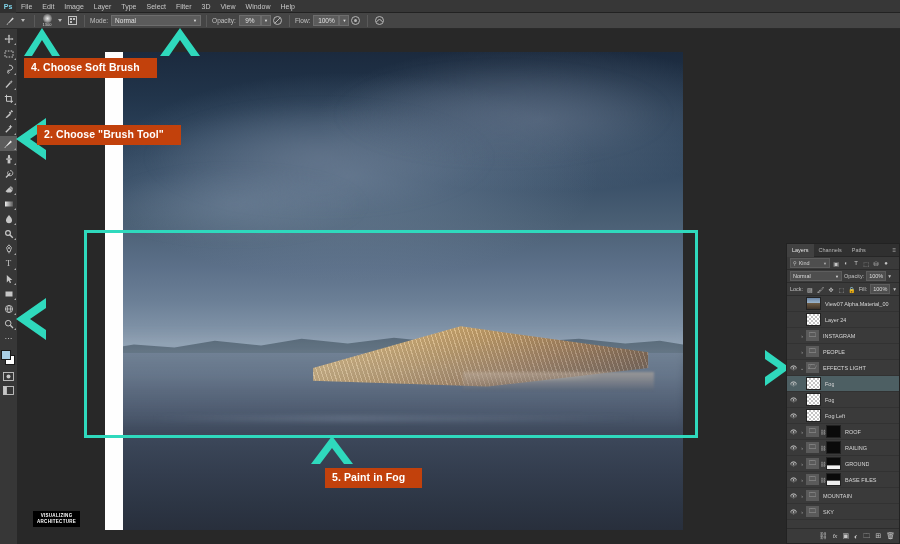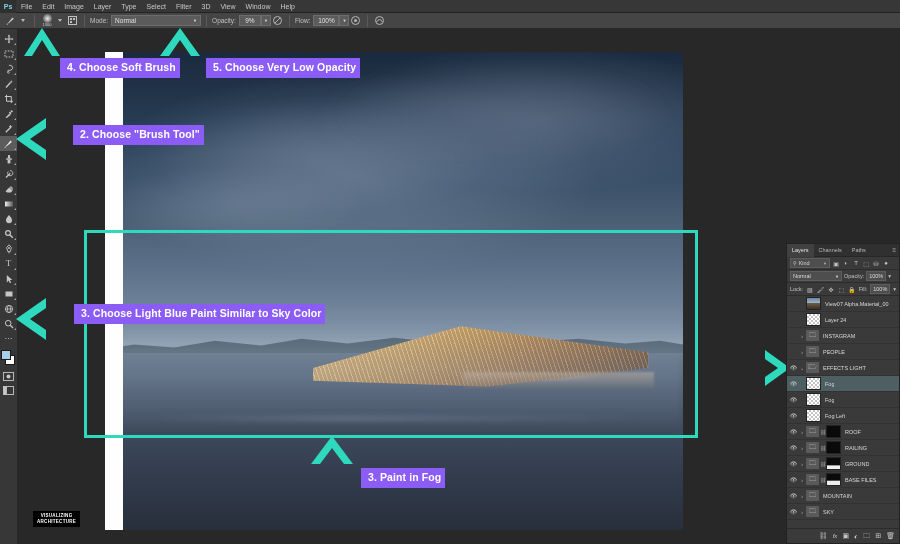--- a/index.html
+++ b/index.html
@@ -184,23 +184,23 @@
   
   .teal-rect {
     position: absolute; left: 84px; top: 230px; width: 614px; height: 208px;
     border: 3px solid #2fd9bd; pointer-events: none;
   }
   .arrow { position: absolute; pointer-events: none; }
   .arrow svg { display: block; }
 
   
   .callout {
-    position: absolute; background: #8b5cf6; color: #ffffff;
-    font-size: 10.5px; font-weight: bold; padding: 3px 4px 4px 7px;
-    line-height: 13px; white-space: pre; letter-spacing: 0.1px; margin-left: 36px;
+    position: absolute; background: #c2410c; color: #ffffff;
+    font-size: 10.5px; font-weight: bold; padding: 3px 17px 4px 7px;
+    line-height: 13px; white-space: pre; letter-spacing: 0.1px;
   }
 
   
   .watermark {
     position: absolute; left: 33px; top: 511px; background: #000;
     color: #fff; font-size: 4.5px; font-weight: bold; line-height: 6px;
     padding: 2px 4px; letter-spacing: 0.3px; text-align: center;
   }
 
   
@@ -570,24 +570,22 @@
       <path d="M2 2 L27 20 L2 38 L2 29 L15 20 L2 11 Z" fill="#2fd9bd"></path>
     </svg>
   </div>
   <div class="arrow" style="left:309px;top:432px;">
     <svg width="46" height="34" viewBox="0 0 46 34">
       <path d="M44 32 L23 4 L2 32 L11 32 L23 16 L35 32 Z" fill="#2fd9bd"></path>
     </svg>
   </div>
 
   <div class="callout" style="left:24px;top:58px;">4. Choose Soft Brush</div>
-  <div class="callout" style="left:170px;top:58px;">5. Choose Very Low Opacity</div>
   <div class="callout" style="left:37px;top:125px;">2. Choose "Brush Tool"</div>
-  <div class="callout" style="left:38px;top:304px;">3. Choose Light Blue Paint Similar to Sky Color</div>
-  <div class="callout" style="left:325px;top:468px;">3. Paint in Fog</div>
+  <div class="callout" style="left:325px;top:468px;">5. Paint in Fog</div>
 
   <div class="watermark">
     <div>VISUALIZING</div>
     <div>ARCHITECTURE</div>
   </div>
 
   <div class="layers-panel">
     <div class="lp-tabs">
       <div class="lp-tab active">Layers</div>
       <div class="lp-tab">Channels</div>

